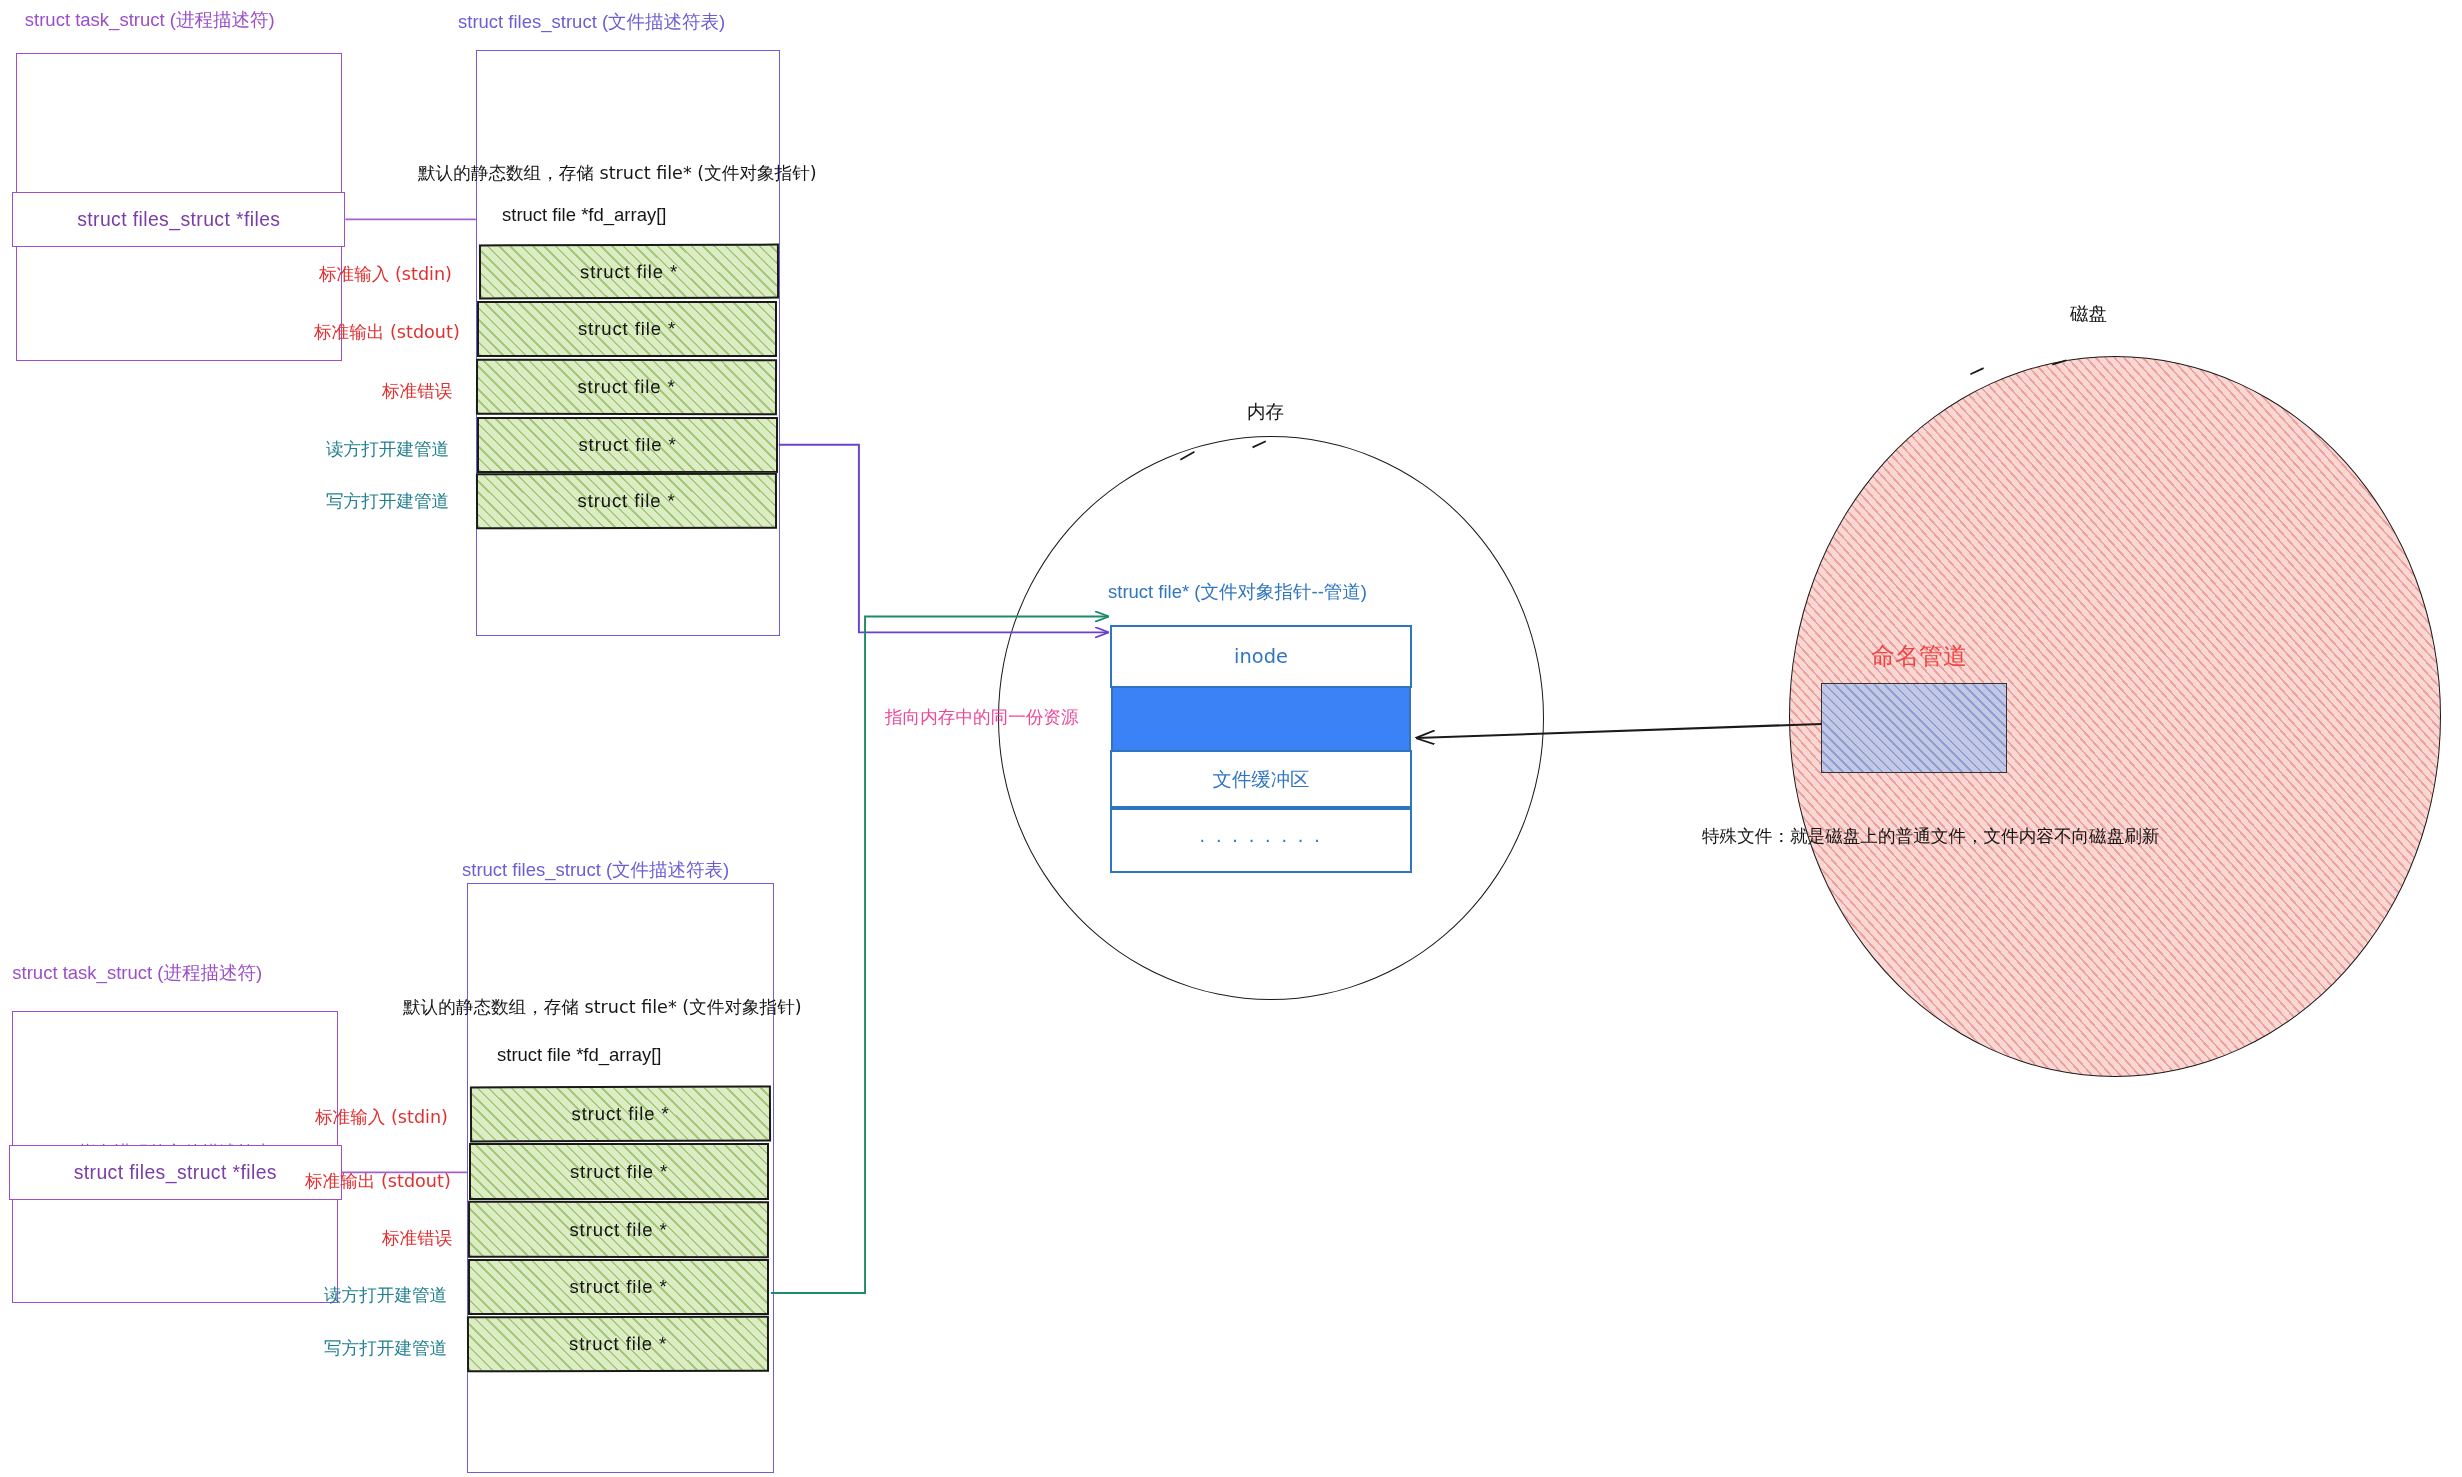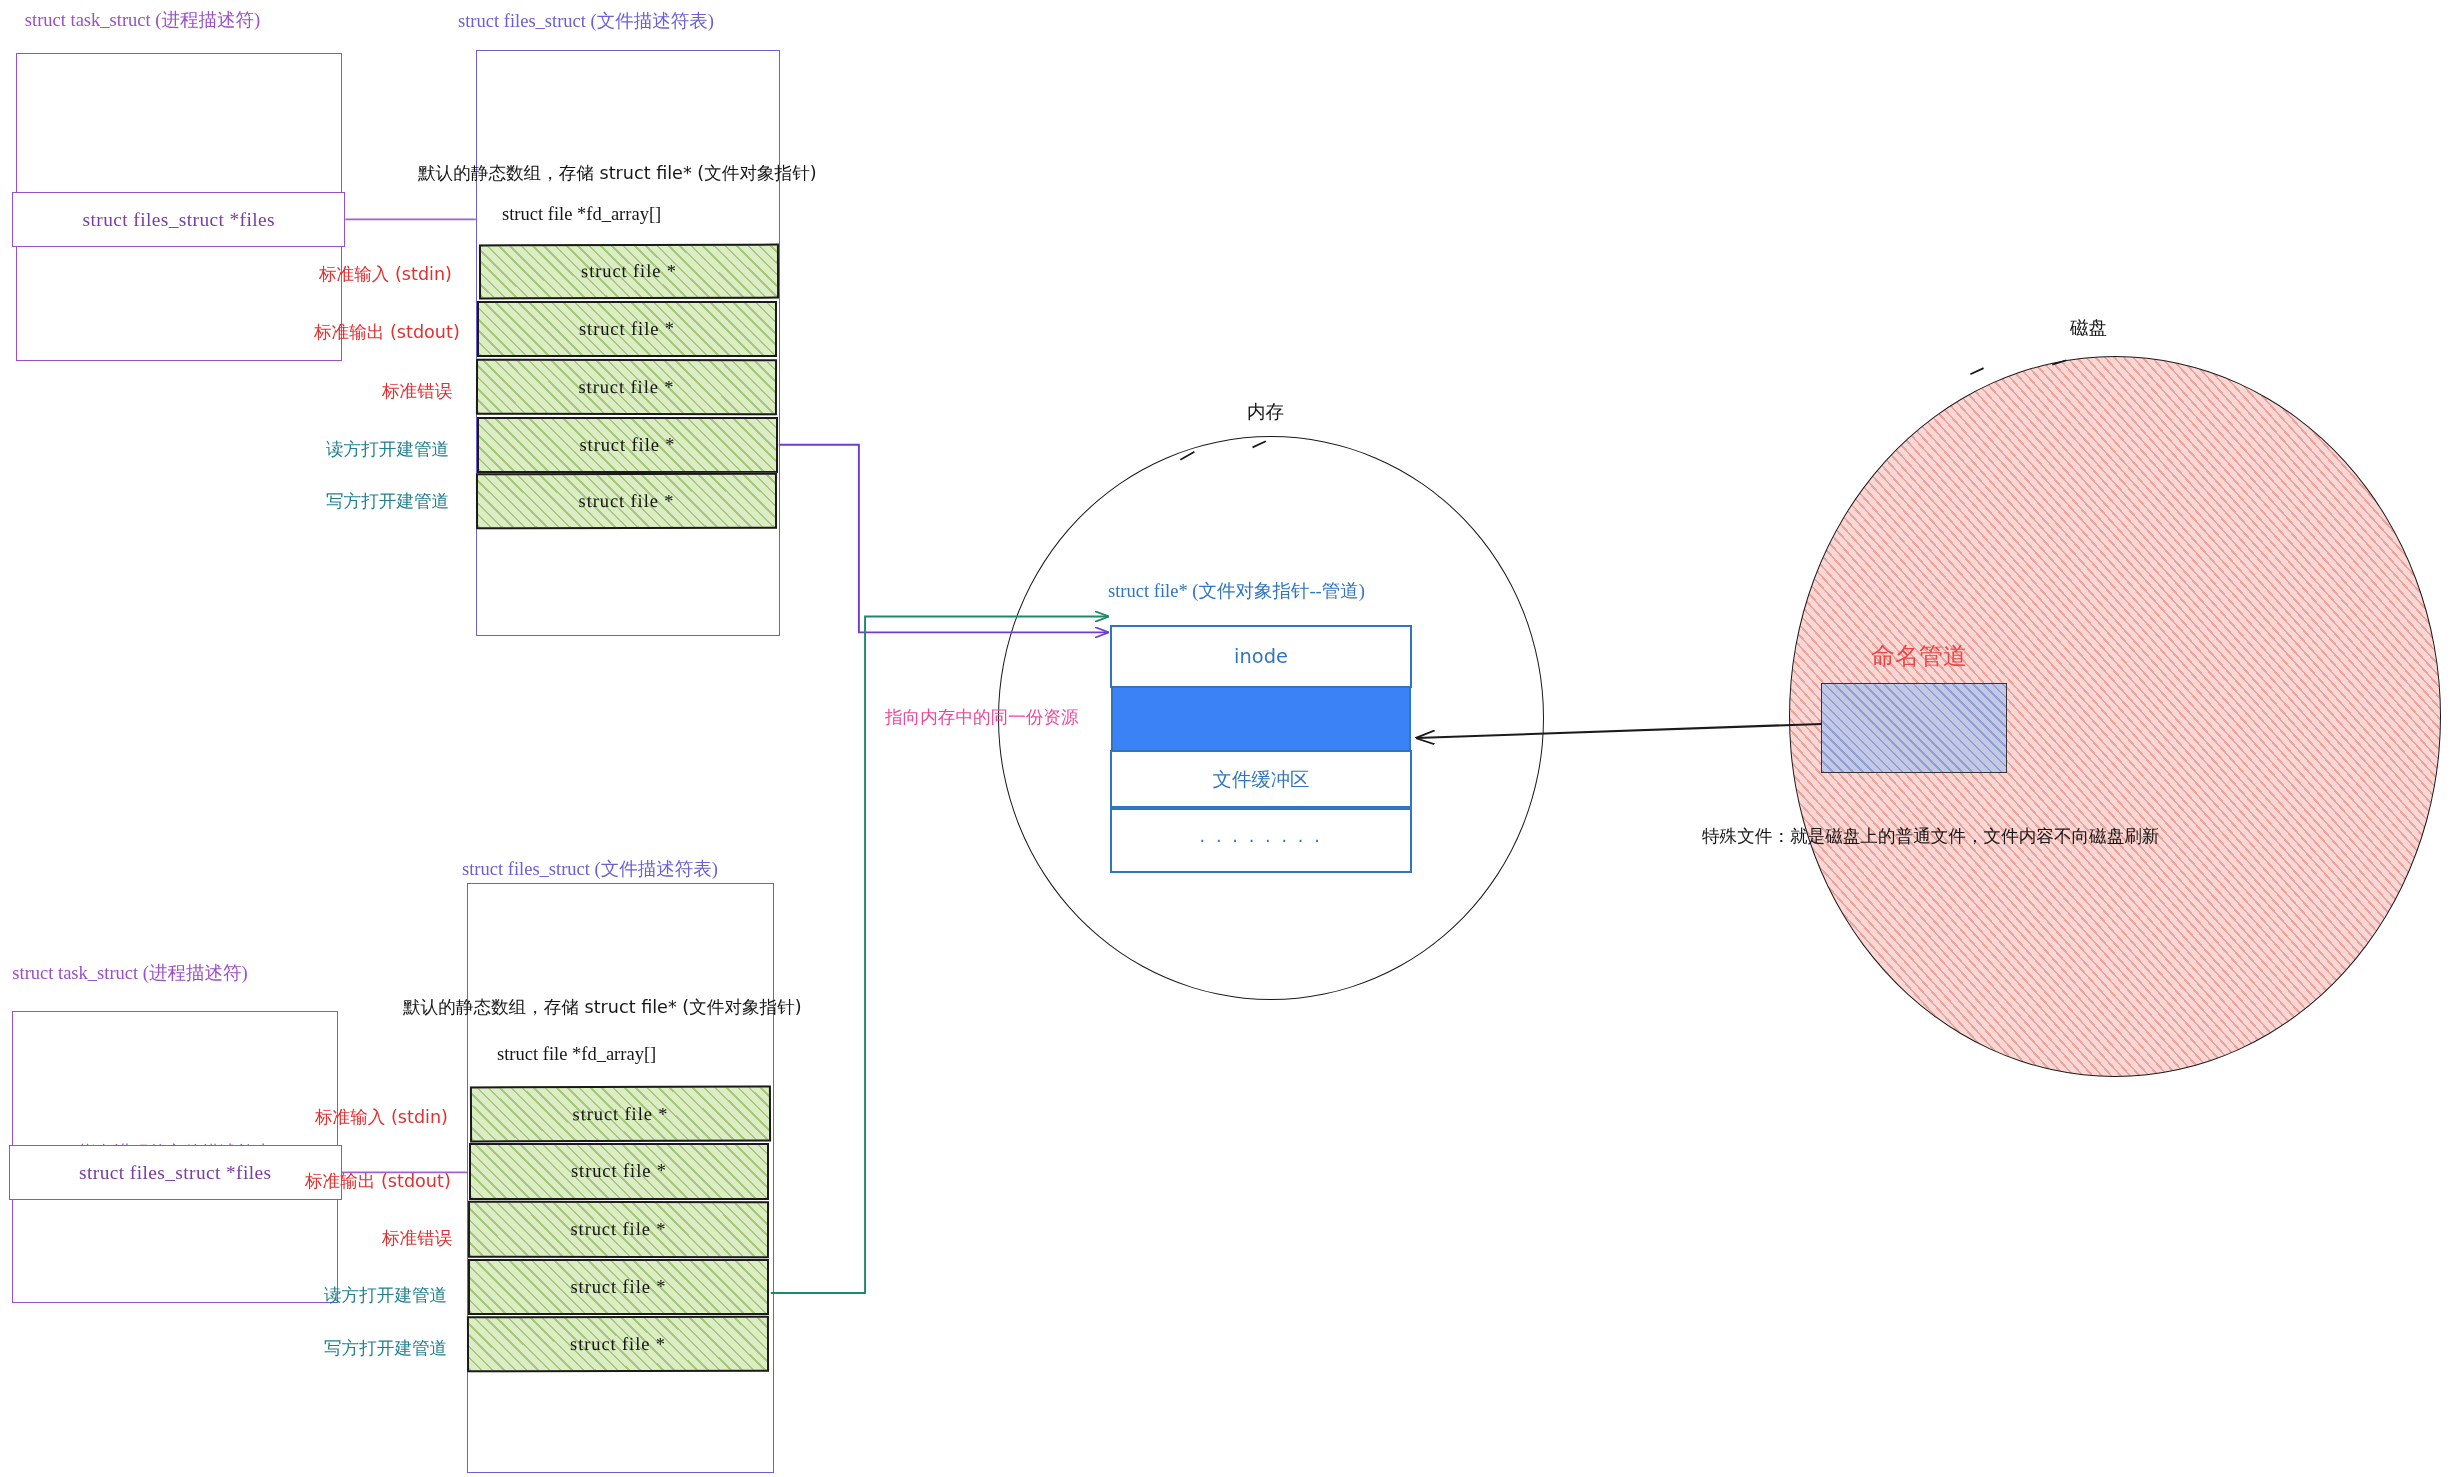--- a/index.html
+++ b/index.html
@@ -8,21 +8,21 @@
     font-family:"DejaVu Sans","Liberation Sans",sans-serif;
     -webkit-font-smoothing:antialiased;
   }
   #stage{
     position:relative;
     width:2462px;
     height:1477px;
     overflow:hidden;
     background:#fff;
   }
-  .mono{font-family:Liberation Serif, serif;}
+  .mono{font-family:Liberation Sans, sans-serif;}
 
   
   .cap{
     position:absolute;
     white-space:nowrap;
     line-height:1.15;
   }
 
   
   .ts-box{
@@ -200,21 +200,21 @@
   <div class="ellipse" style="left:998px; top:436px; width:546px; height:564px;"></div>
 
   <div class="cap mono" style="left:1108px; top:581px; color:#2f75c0; font-size:18.5px;">struct file* (文件对象指针--管道)</div>
 
   <div class="file-obj" style="left:1111px; top:626px; width:300px; height:242px;">
     <div class="file-cell" style="top:-2.6px; height:63px;">inode</div>
     <div class="file-cell" style="top:122px; height:58px;">文件缓冲区</div>
     <div class="file-cell" style="top:180px; height:65px; font-size:17.6px; letter-spacing:2.6px;">· · · · · · · ·</div>
   </div>
 
-  <div class="cap" style="left:2070px; top:317px; color:#161616; font-size:18.5px;">磁盘</div>
+  <div class="cap" style="left:2070px; top:303px; color:#161616; font-size:18.5px;">磁盘</div>
 
   <div class="ellipse disk" style="left:1789px; top:356px; width:652px; height:721px;"></div>
 
   <div class="cap" style="left:1871px; top:643px; color:#ef4444; font-size:24px;">命名管道</div>
 
   <div class="pipe-block" style="left:1821px; top:683px; width:186px; height:90px;"></div>
 
   <div class="cap" style="left:1681px; top:826px; color:#161616; font-size:17.6px;margin-left:21px;">特殊文件：就是磁盘上的普通文件，文件内容不向磁盘刷新</div>
 
   <div class="cap" style="left:885px; top:707px; color:#ec4899; font-size:17.6px; z-index:6;">指向内存中的同一份资源</div>

